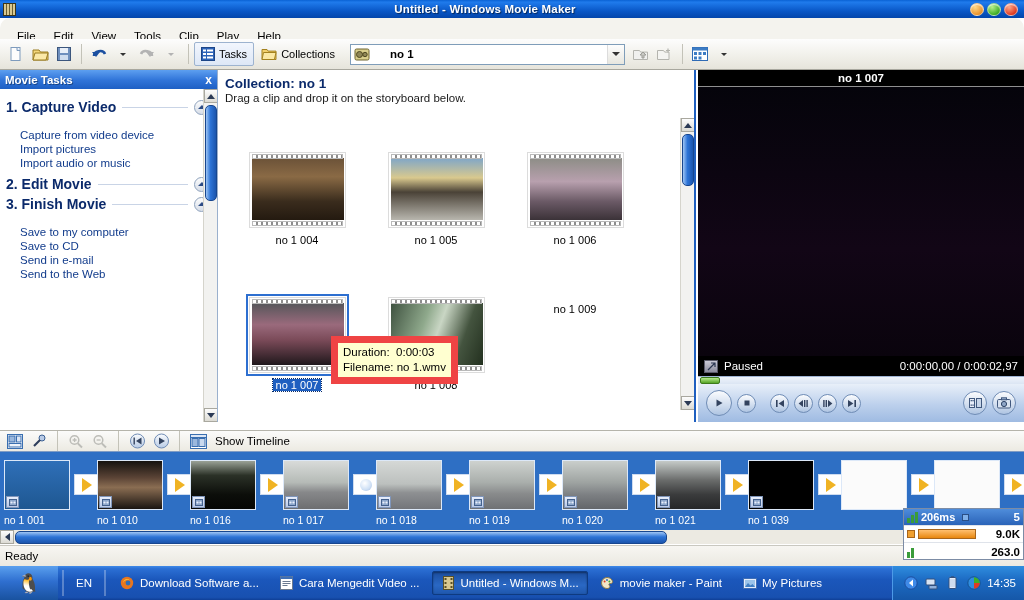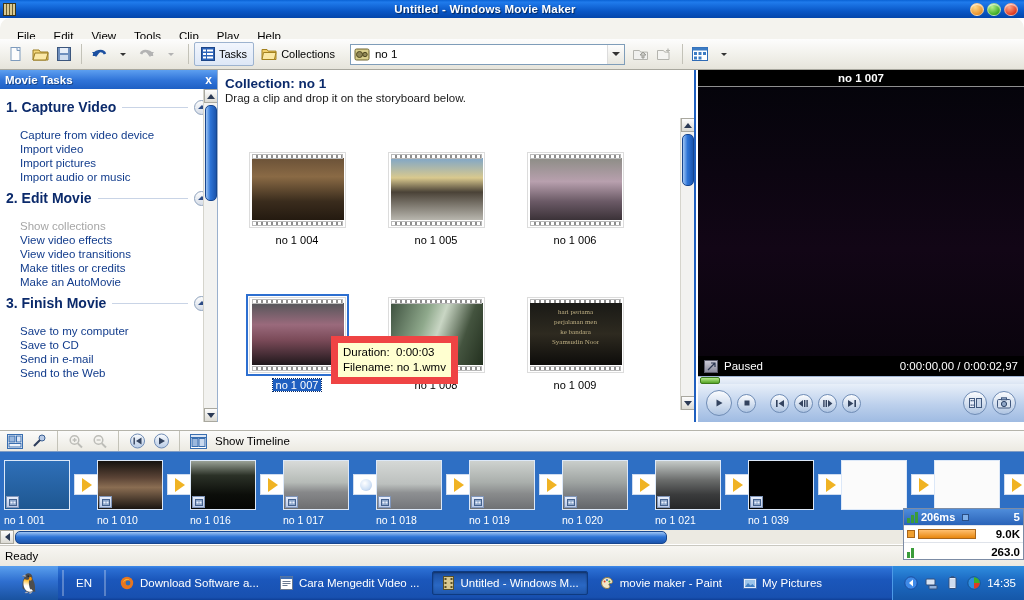--- a/index.html
+++ b/index.html
@@ -56,21 +56,21 @@
   .tasks-btn {
     display:flex; align-items:center; gap:4px; height:24px; padding:0 6px;
     border:1px solid #9db3cf; background:linear-gradient(180deg,#f2f6fd,#dde7f6);
     border-radius:2px;
   }
   .coll-btn { display:flex; align-items:center; gap:4px; height:24px; padding:0 6px; border:1px solid transparent; }
   .combo {
     display:flex; align-items:center; height:21px; width:275px; margin-left:8px;
     border:1px solid #7f9db9; background:#fff;
   }
-  .combo .cval { flex:1; padding-left:5px; font-size:11.5px; }
+  .combo .cval { flex:1; padding-left:20px; font-size:11.5px;font-weight:bold; }
   .combo .carrow {
     width:17px; height:19px; border-left:1px solid #dcdcdc;
     background:linear-gradient(180deg,#fdfdfd,#e7e6df);
     display:flex; align-items:center; justify-content:center;
   }
   .tri-d { width:0;height:0;border-left:4px solid transparent;border-right:4px solid transparent;border-top:4px solid #333; }
   .tri-d.sm { border-left-width:3px;border-right-width:3px;border-top-width:3px; }
 
   
   .tasks-pane { position:absolute; left:0; top:70px; width:218px; height:352px; background:#fff;
@@ -351,39 +351,31 @@
 
       <div class="grp-head">
         <span class="gt">1. Capture Video</span>
         <span class="gline"></span>
         <span class="chev">
             <i></i>
           </span>
       </div>
       <div class="grp-links">
         <span class="task-link">Capture from video device</span>
-        <span class="task-link">Import video</span>
         <span class="task-link">Import pictures</span>
         <span class="task-link">Import audio or music</span>
       </div>
 
       <div class="grp-head">
         <span class="gt">2. Edit Movie</span>
         <span class="gline"></span>
         <span class="chev">
             <i></i>
           </span>
       </div>
-      <div class="grp-links">
-        <span class="task-link disabled">Show collections</span>
-        <span class="task-link">View video effects</span>
-        <span class="task-link">View video transitions</span>
-        <span class="task-link">Make titles or credits</span>
-        <span class="task-link">Make an AutoMovie</span>
-      </div>
 
       <div class="grp-head">
         <span class="gt">3. Finish Movie</span>
         <span class="gline"></span>
         <span class="chev">
             <i></i>
           </span>
       </div>
       <div class="grp-links">
         <span class="task-link">Save to my computer</span>
@@ -449,29 +441,20 @@
       <div class="cell" style="left:147px; top:193px;">
         <div class="film">
           <div class="perf t"></div>
           <div class="shot" style="background:linear-gradient(110deg,#3f5240 0%,#8fa98c 35%,#c9d6c4 50%,#44543f 75%,#23301f 100%);"></div>
           <div class="perf b"></div>
         </div>
         <div class="cap">no 1 008</div>
       </div>
 
       <div class="cell" style="left:286px; top:193px;">
-        <div class="film">
-          <div class="perf t"></div>
-          <div class="shot" style="background:linear-gradient(180deg,#1a1a16 0%,#2e2a20 50%,#0d0c0a 100%); position:relative; overflow:hidden;">
-            <div style="position:absolute;inset:0;color:#c9b98a;font-family:'Liberation Serif',serif;font-size:7px;line-height:10px;text-align:center;padding-top:4px;opacity:.92;">
-              hari pertama<br>perjalanan men<br>ke bandara<br>Syamsudin Noor
-            </div>
-          </div>
-          <div class="perf b"></div>
-        </div>
         <div class="cap">no 1 009</div>
       </div>
 
       <div class="tooltip" style="left:112px; top:232px;">
         <div>
           <span>Duration:</span>
           &nbsp;<span>0:00:03</span>
         </div>
         <div>
           <span>Filename:</span>

